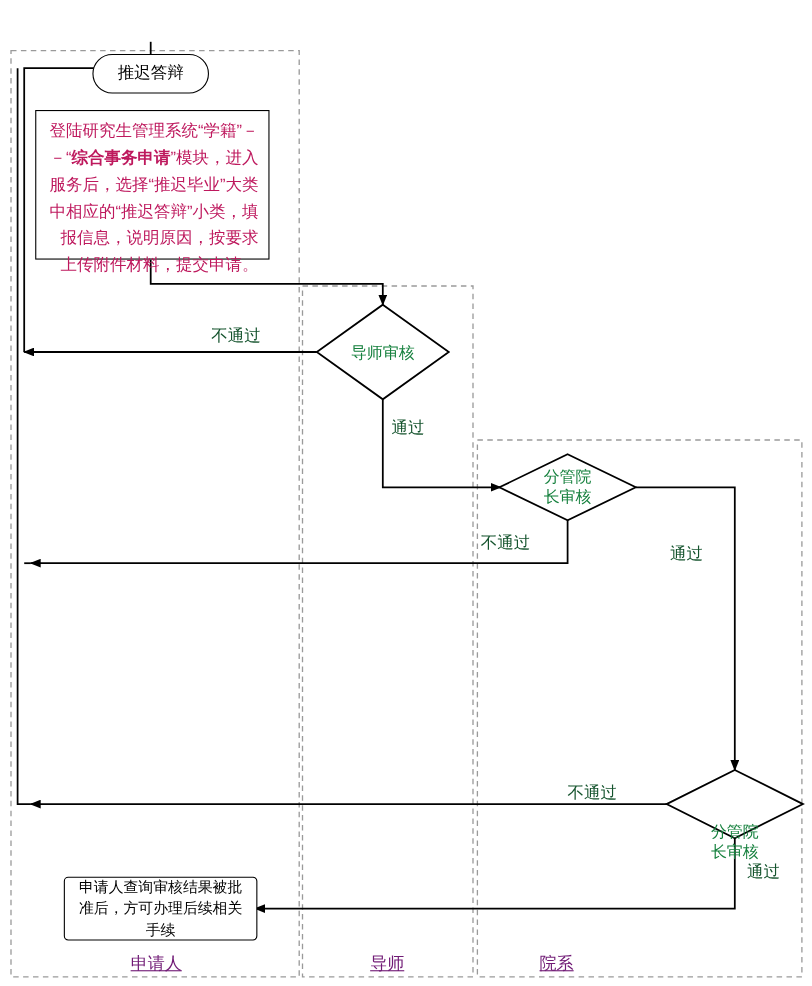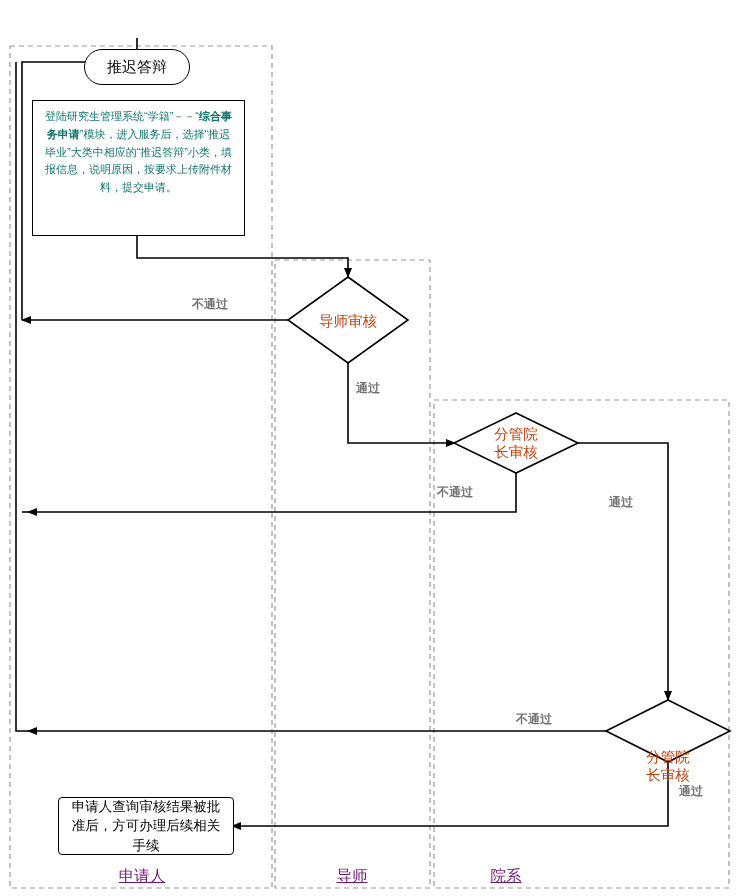--- a/index.html
+++ b/index.html
@@ -52,53 +52,52 @@
     justify-content: center;
     text-align: center;
     font-size: 13.5px;
     color: #000;
     line-height: 1.45;
     padding: 3px 8px;
   }
   .procnode {
     border: 1.6px solid #000;
     background: #fff;
-    font-size: 11px;
-    color: #0f766e;
+    font-size: 15px;
+    color: #be185d;
     line-height: 1.62;
     padding: 7px 9px 7px 9px;
-    text-align: center;
+    text-align: right;
   }
   .procnode b { font-weight: bold; }
   .diamond-label {
     position: absolute;
     display: flex;
     align-items: center;
     justify-content: center;
     text-align: center;
     font-size: 14.5px;
-    color: #c2410c;
+    color: #15803d;
     line-height: 1.3;
     pointer-events: none;
   }
   .lane-label {
     position: absolute;
     font-size: 15.5px;
     color: #701a75;
     text-align: center;
     white-space: nowrap;
     text-decoration: underline;
   }
   .edge-label {
     position: absolute;
-    font-size: 12px;
-    color: #737373;
+    font-size: 15px;
+    color: #14532d;
     background: transparent;
     white-space: nowrap;
-    font-weight: bold;
   }
 </style>
 </head>
 <body>
 
 <div id="canvas">
 
   <svg class="layer" viewBox="0 0 738 896">
     <defs>
       <marker id="arrow" markerWidth="10" markerHeight="8" refX="9" refY="4" orient="auto" markerUnits="userSpaceOnUse">

